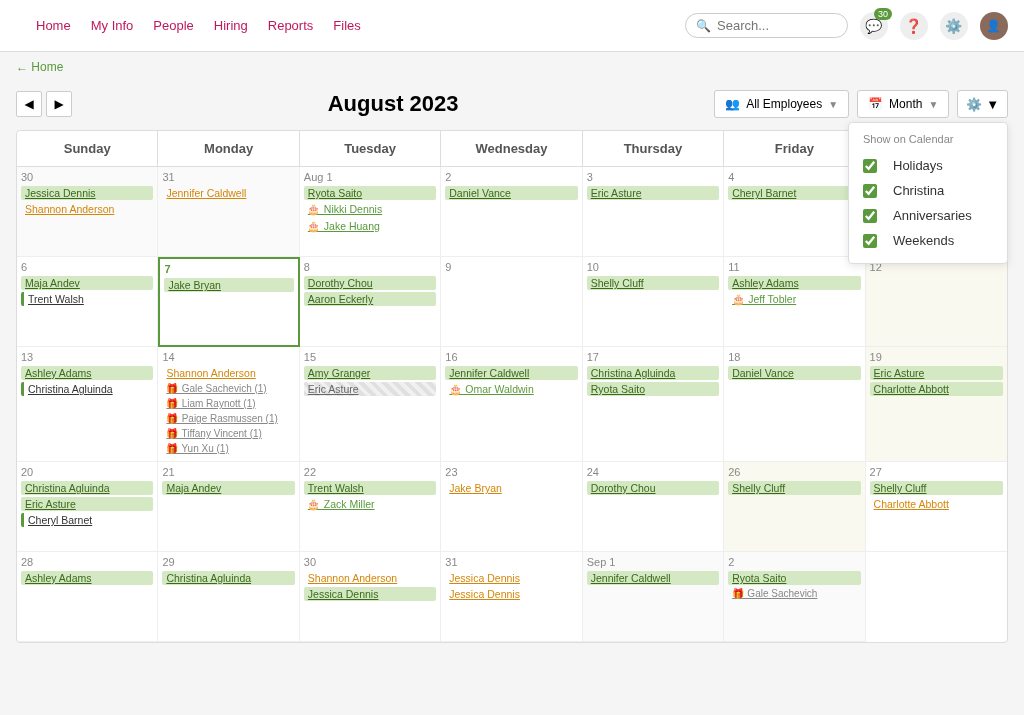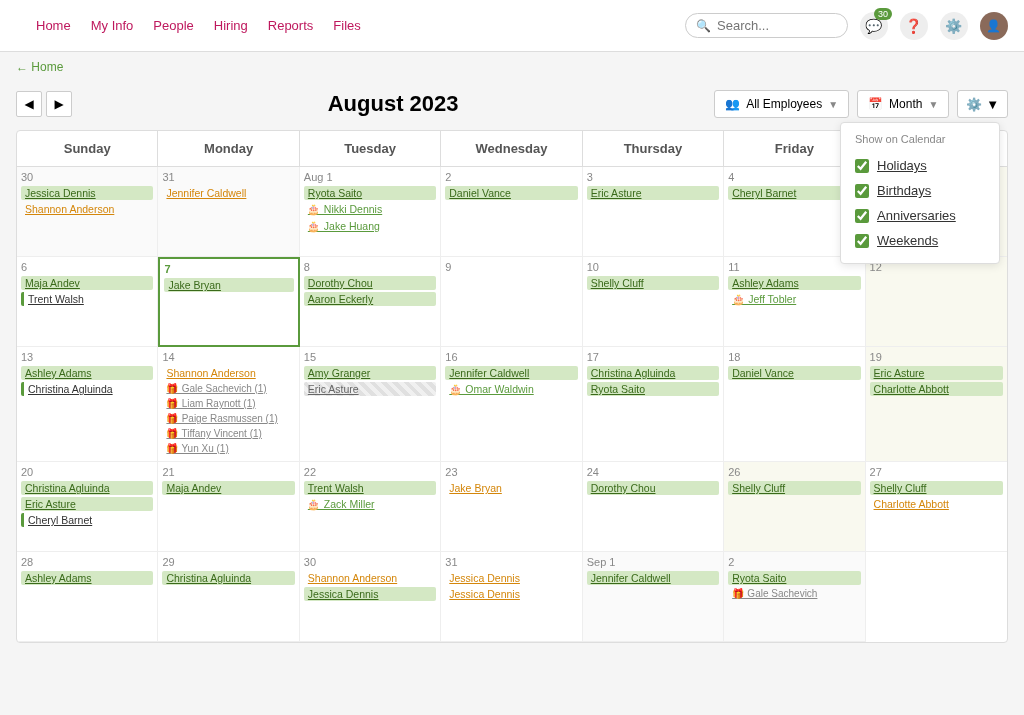--- a/index.html
+++ b/index.html
@@ -28,23 +28,23 @@
     .cal-header { display: flex; align-items: center; margin-bottom: 12px; }
     .nav-arrows { display: flex; gap: 4px; }
     .nav-btn { width: 26px; height: 26px; border: 1px solid #ccc; background: #fff; cursor: pointer; display: flex; align-items: center; justify-content: center; font-size: 12px; border-radius: 2px; }
     .cal-title { flex: 1; text-align: center; font-size: 22px; font-weight: bold; color: #000000; }
     .cal-controls { display: flex; gap: 8px; align-items: center; position: relative; }
     .dropdown-btn { display: flex; align-items: center; gap: 6px; border: 1px solid #ccc; background: #fff; padding: 4px 10px; border-radius: 3px; cursor: pointer; font-size: 12px; height: 28px; }
     .dropdown-btn .caret { font-size: 10px; color: #888; }
     .gear-btn { border: 1px solid #ccc; background: #fff; padding: 4px 8px; border-radius: 3px; cursor: pointer; font-size: 13px; height: 28px; display: flex; align-items: center; }
 
     
-    .show-calendar-dropdown { position: absolute; right: 8px; top: 32px; background: #fff; border: 1px solid #ddd; border-radius: 4px; padding: 10px 14px; z-index: 100; min-width: 160px; box-shadow: 0 2px 8px rgba(0,0,0,0.1); margin-left: 32px; }
+    .show-calendar-dropdown { position: absolute; right: 0; top: 32px; background: #fff; border: 1px solid #ddd; border-radius: 4px; padding: 10px 14px; z-index: 100; min-width: 160px; box-shadow: 0 2px 8px rgba(0,0,0,0.1); margin-left: 32px; }
     .show-calendar-dropdown .dropdown-title { font-size: 11px; color: #888; margin-bottom: 8px; }
-    .dropdown-item { display: flex; align-items: center; gap: 8px; padding: 5px 0; font-size: 13px; text-decoration: underline; }
+    .dropdown-item { display: flex; align-items: center; gap: 16px; padding: 5px 0; font-size: 13px; }
     .dropdown-item input[type=checkbox] { accent-color: #5a9a3c; width: 14px; height: 14px; }
 
     
     .calendar { background: #fff; border: 1px solid #ddd; border-radius: 4px; overflow: hidden; }
     .cal-days-header { display: grid; grid-template-columns: repeat(7, 1fr); border-bottom: 1px solid #ddd; }
     .day-header { text-align: center; padding: 10px 4px; font-size: 13px; font-weight: bold; color: #555; border-right: 1px solid #ddd; }
     .day-header:last-child { border-right: none; }
 
     .cal-grid { display: grid; grid-template-columns: repeat(7, 1fr); }
     .cal-cell { border-right: 1px solid #eee; border-bottom: 1px solid #eee; min-height: 90px; padding: 4px; vertical-align: top; position: relative; }
@@ -115,21 +115,21 @@
       <button class="gear-btn">⚙️ ▼</button>
 
       <div class="show-calendar-dropdown">
         <div class="dropdown-title">Show on Calendar</div>
         <div class="dropdown-item">
           <input type="checkbox" checked="" style="">
           <span>Holidays</span>
         </div>
         <div class="dropdown-item">
           <input type="checkbox" checked="" style="">
-          <span>Birthdays</span>
+          <span>Christina</span>
         </div>
         <div class="dropdown-item">
           <input type="checkbox" checked="" style="">
           <span>Anniversaries</span>
         </div>
         <div class="dropdown-item">
           <input type="checkbox" checked="" style="">
           <span>Weekends</span>
         </div>
       </div>

